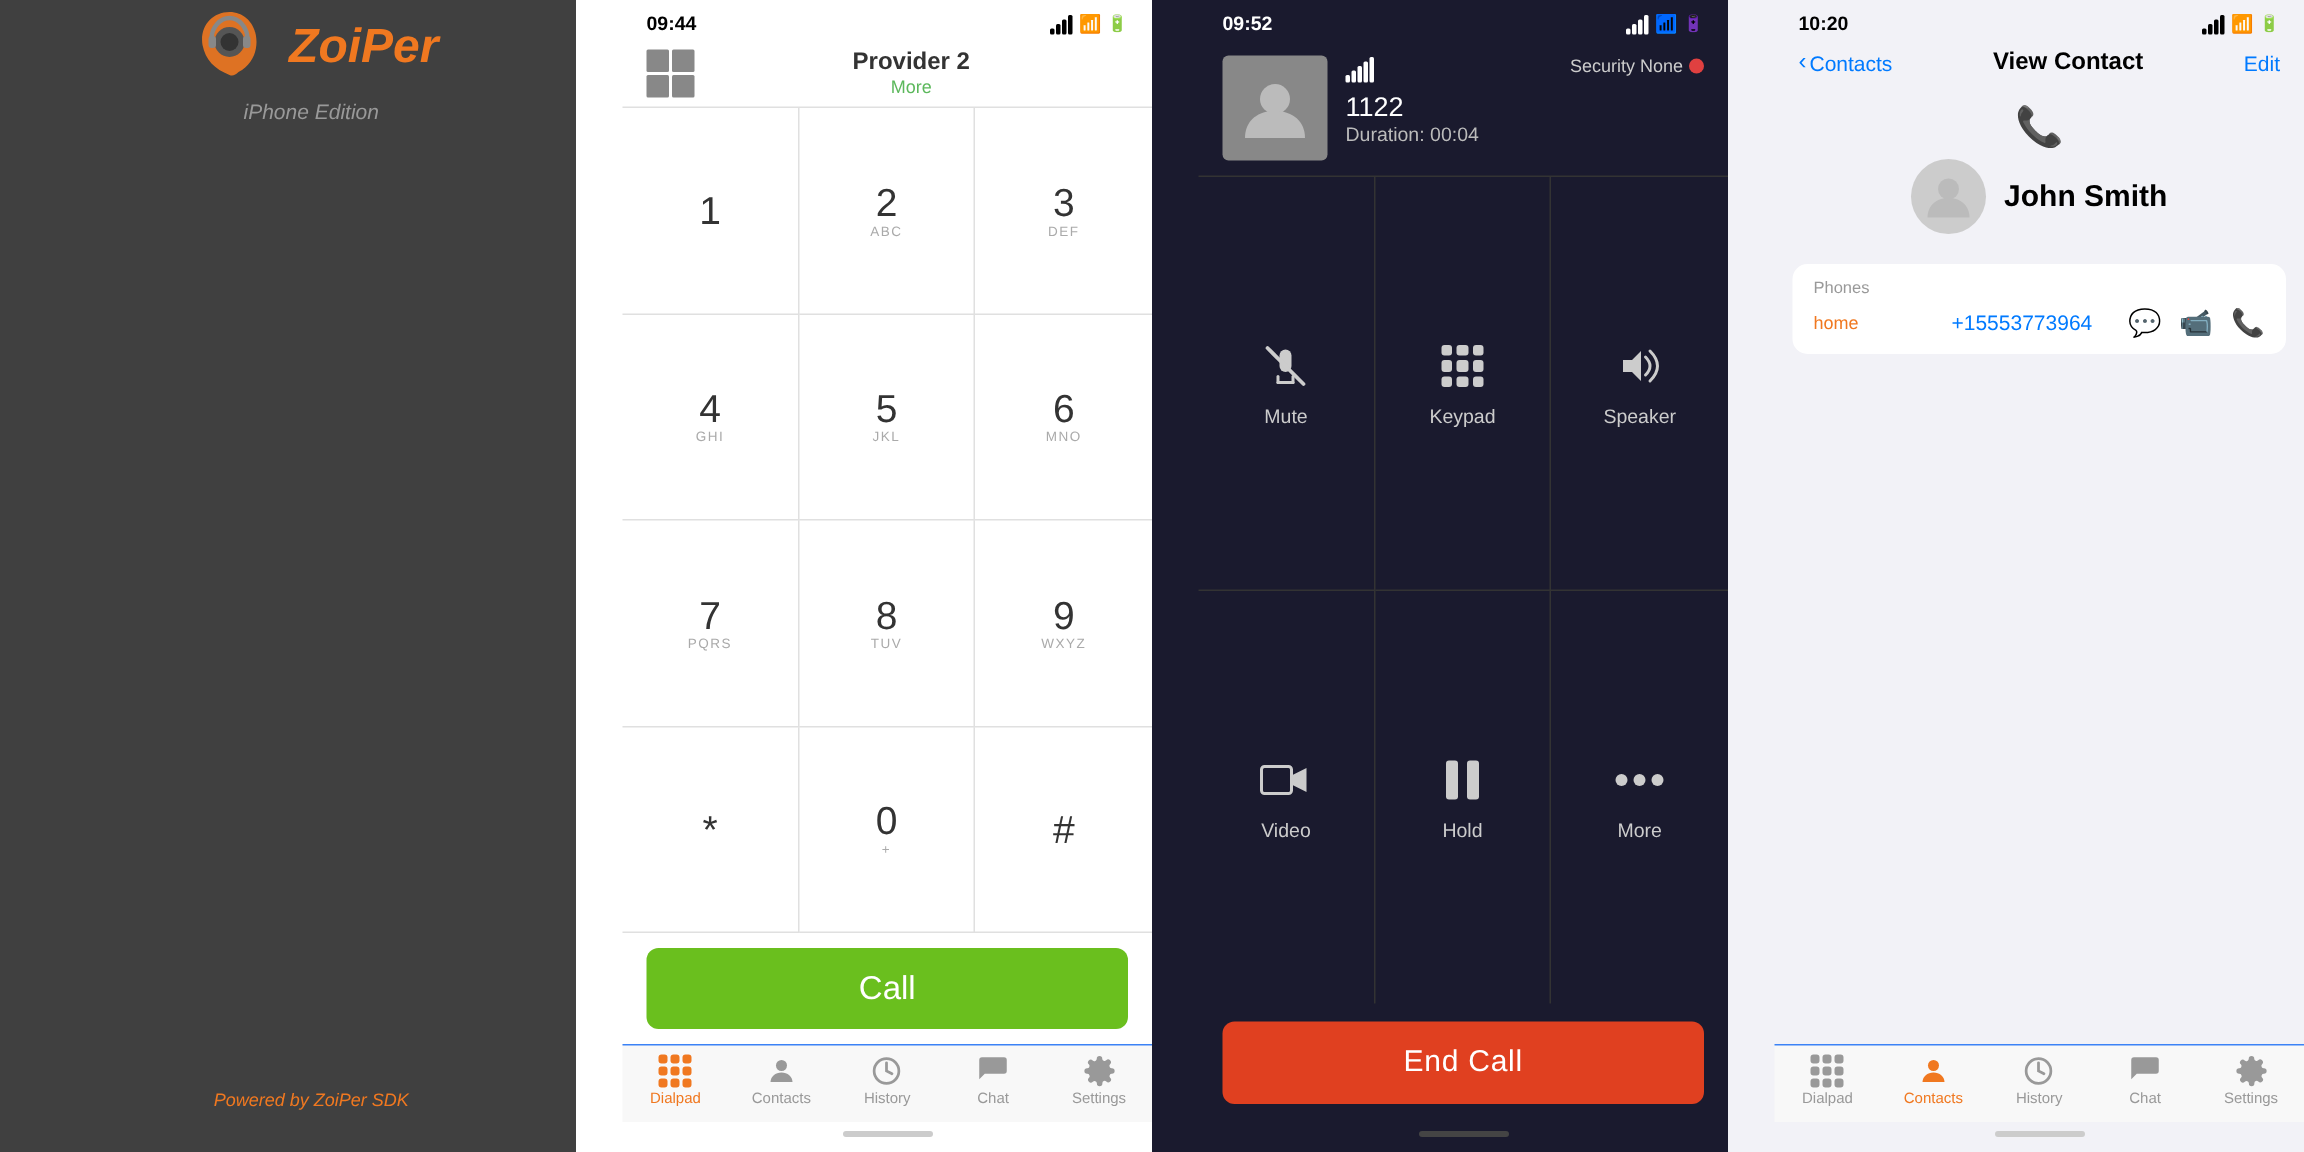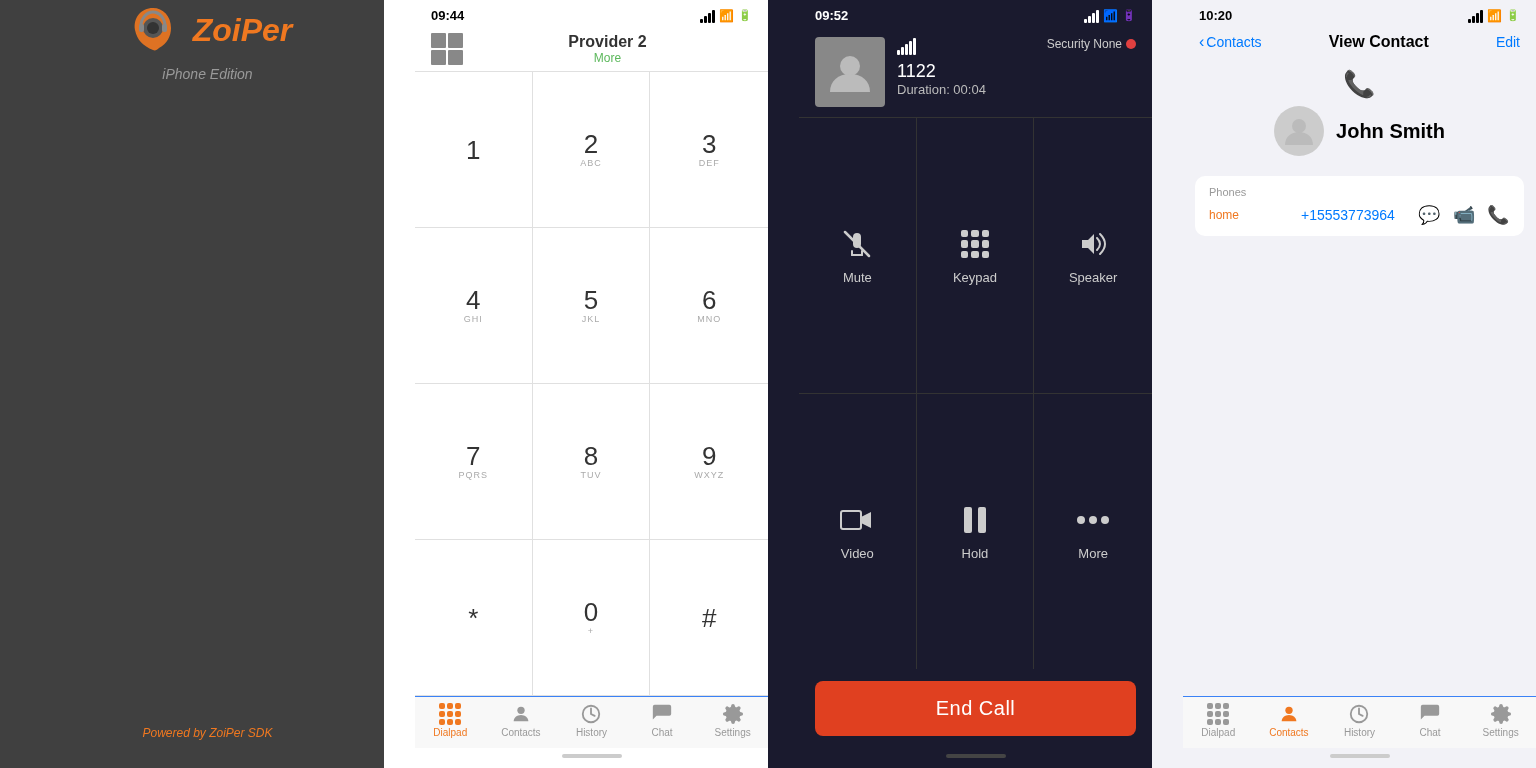--- a/index.html
+++ b/index.html
@@ -490,20 +490,21 @@
       </div>
       <div class="dial-key">
         <span class="dial-num">0</span>
         <span class="dial-letters">+</span>
       </div>
       <div class="dial-key">
         <span class="dial-num">#</span>
       </div>
     </div>
 
+  <button class="call-btn">Call</button>
 
   <div class="tab-bar">
     <div class="tab-item">
       <div class="tab-icon-wrap">
         <div class="icon-grid" style="color:#f07820">
           <div class="icon-grid-dot"></div>
             <div class="icon-grid-dot"></div>
             <div class="icon-grid-dot"></div>
           <div class="icon-grid-dot"></div>
             <div class="icon-grid-dot"></div>

